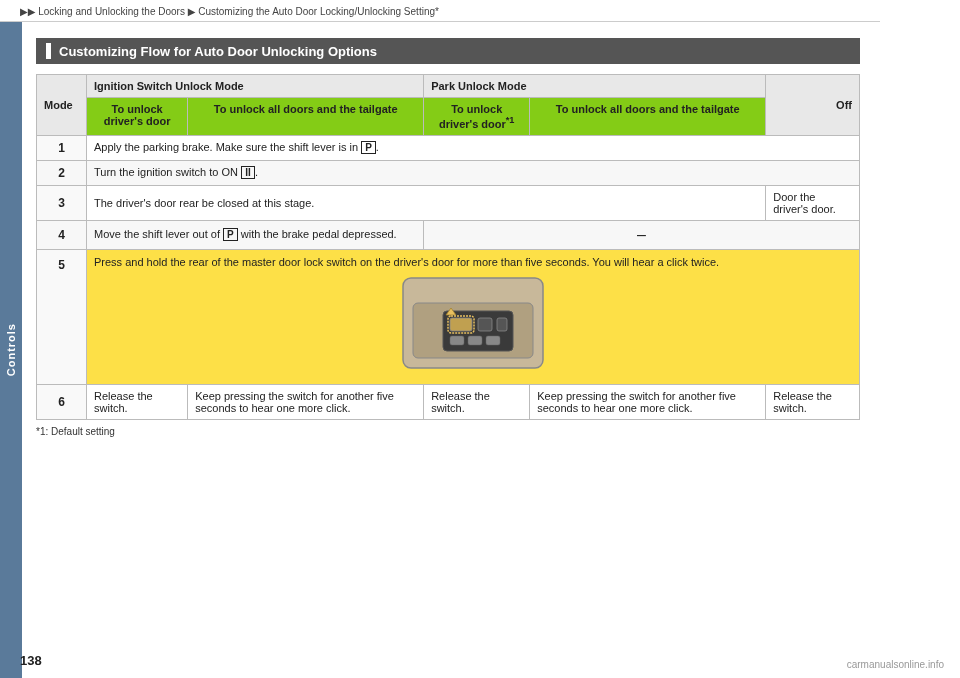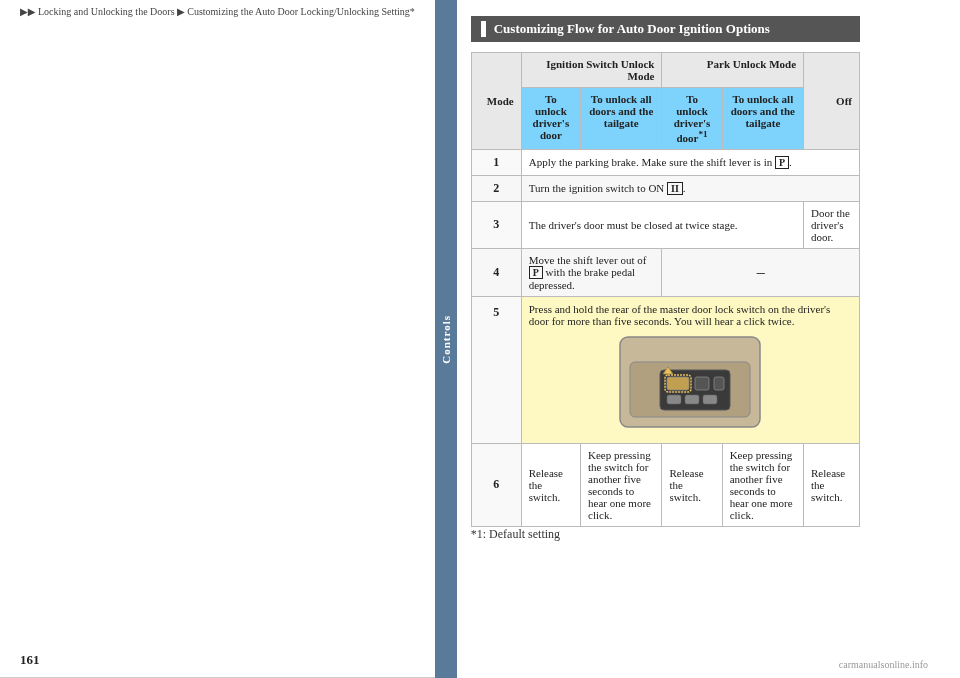--- a/index.html
+++ b/index.html
@@ -10,22 +10,21 @@
       font-size: 12px;
       width: 960px;
       min-height: 678px;
       position: relative;
     }
     .page-wrapper {
       width: 880px;
       min-height: 678px;
       background: #fff;
       display: flex;
-      flex-direction: row;
-      font-family: Liberation Serif, serif;
+      flex-direction: column;
     }
     
     .breadcrumb {
       font-size: 10px;
       color: #444;
       padding: 6px 20px 4px 20px;
       border-bottom: 1px solid #ccc;
     }
     
     .content-area {
@@ -76,26 +75,26 @@
       border-collapse: collapse;
       font-size: 11px;
     }
     .main-table th, .main-table td {
       border: 1px solid #bbb;
       padding: 5px 7px;
       vertical-align: top;
     }
     .main-table .header-row-top th {
       background: #e8e8e8;
-      text-align: right;
+      text-align: left;
       font-weight: bold;
       font-size: 11px;
     }
     .main-table .header-row-sub th {
-      background: #7dd3fc;
+      background: #84cc16;
       text-align: center;
       font-weight: bold;
       font-size: 11px;
     }
     .main-table .steps-cell {
       background: #d4d4d4;
       font-weight: bold;
       font-size: 12px;
       text-align: center;
       vertical-align: middle;
@@ -132,49 +131,50 @@
       display: flex;
       align-items: center;
       justify-content: center;
       margin: 0 auto;
     }
     .door-switch-svg {
       width: 150px;
       height: 100px;
     }
     .footnote {
-      font-size: 12px;
+      font-size: 10px;
+      margin-top: 6px;
       color: #333;
     }
     .page-num {
       position: absolute;
       bottom: 10px;
       left: 20px;
       font-size: 13px;
       font-weight: bold;
       color: #222;
     }
     .watermark {
       position: absolute;
       bottom: 8px;
-      right: 32px;
+      right: 16px;
       font-size: 10px;
       color: #999;
     }
     .dash-cell {
       text-align: center;
       vertical-align: middle;
       font-size: 16px;
     }
     .colspan-content {
       text-align: left;
       margin-left: 40px;
     }
     .step5-img-row td {
-      background: #fef9c3;
+      background: #fde047;
       padding: 6px 7px;
     }
   </style>
 </head>
 <body>
 
 <div class="page-wrapper">
 
   <div class="breadcrumb">
     <span>▶▶</span>
@@ -186,21 +186,21 @@
   <div class="content-area">
 
     <div class="sidebar-tab">
       <span class="sidebar-tab-text">Controls</span>
     </div>
 
     <div class="main-content">
 
       <div class="section-heading">
         <span class="bar-icon"></span>
-        <span>Customizing Flow for Auto Door Ignition Options</span>
+        <span>Customizing Flow for Auto Door Unlocking Options</span>
       </div>
 
       <table class="main-table">
         <thead>
 
           <tr class="header-row-top">
             <th rowspan="2" class="steps-cell">Mode</th>
             <th colspan="2">Ignition Switch Unlock Mode</th>
             <th colspan="2">Park Unlock Mode</th>
             <th rowspan="2" style="text-align:right;vertical-align:middle;">Off</th>
@@ -224,21 +224,21 @@
 
           <tr class="data-row alt">
             <td class="step-num">2</td>
             <td colspan="5" class="colspan-content">
               Turn the ignition switch to ON <span class="inline-box">II</span>.
             </td>
           </tr>
 
           <tr class="data-row">
             <td class="step-num">3</td>
-            <td colspan="4">The driver's door must be closed at twice stage.</td>
+            <td colspan="4">The driver's door rear be closed at this stage.</td>
             <td>Door the driver's door.</td>
           </tr>
 
           <tr class="data-row alt">
             <td class="step-num">4</td>
             <td colspan="2">
               Move the shift lever out of <span class="inline-box">P</span> with the brake pedal depressed.
             </td>
             <td colspan="3" class="dash-cell">–</td>
           </tr>
@@ -282,16 +282,16 @@
             <td>Release the switch.</td>
           </tr>
         </tbody>
       </table>
 
       <div class="footnote">*1: Default setting</div>
 
     </div>
   </div>
 
-  <div class="page-num">161</div>
+  <div class="page-num">138</div>
 
   <div class="watermark">carmanualsonline.info</div>
 </div>
 
 </body></html>

